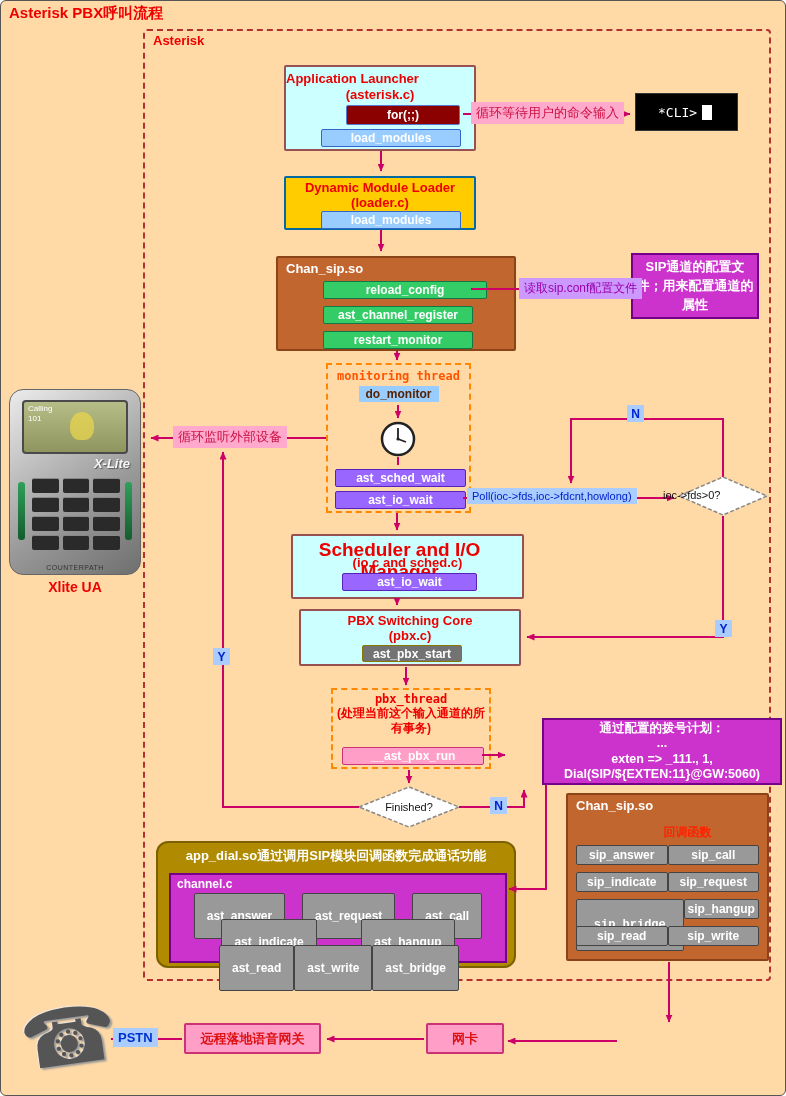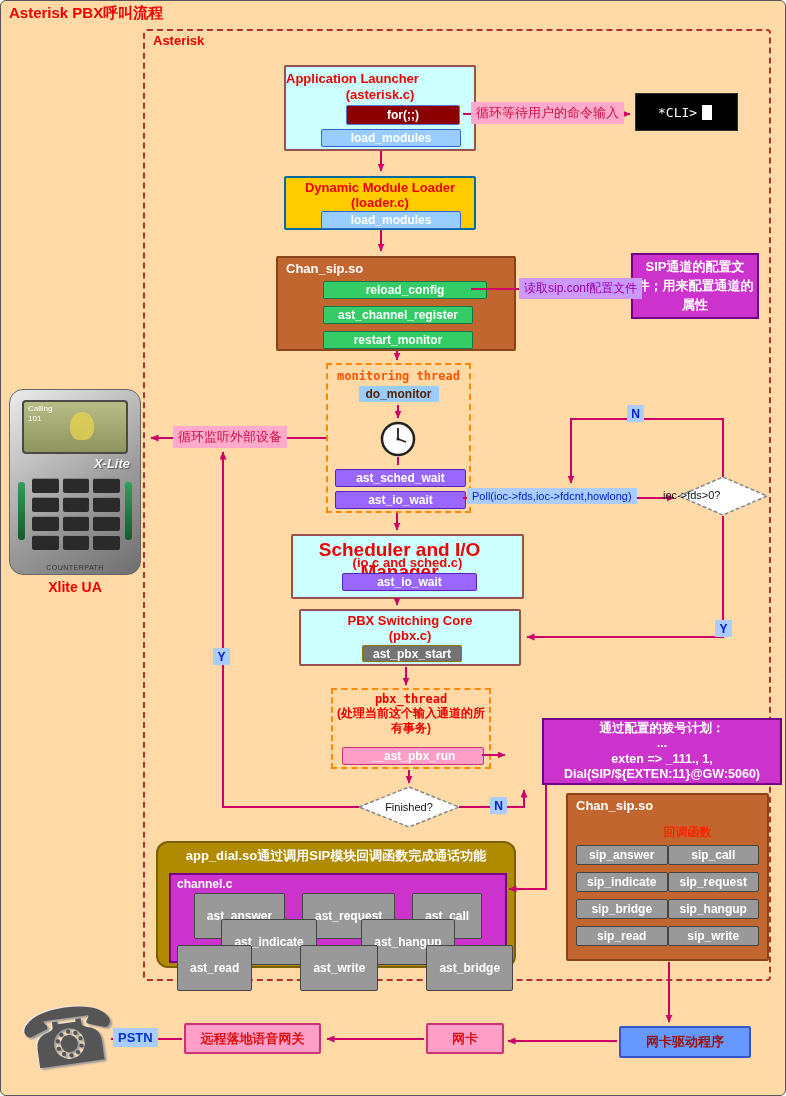--- a/index.html
+++ b/index.html
@@ -131,21 +131,21 @@
     <div class="abs" style="left:40px;right:0;top:29px;text-align:center;color:#FF2200;font-weight:bold;font-size:12px;">回调函数</div>
     <div class="abs" style="left:8px;right:8px;top:50px;display:flex;justify-content:space-between;">
       <div class="btn btn-gray" style="width:90px;padding:0;">sip_answer</div>
       <div class="btn btn-gray" style="width:90px;padding:0;">sip_call</div>
     </div>
     <div class="abs" style="left:8px;right:8px;top:77px;display:flex;justify-content:space-between;">
       <div class="btn btn-gray" style="width:90px;padding:0;">sip_indicate</div>
       <div class="btn btn-gray" style="width:90px;padding:0;">sip_request</div>
     </div>
     <div class="abs" style="left:8px;right:8px;top:104px;display:flex;justify-content:space-between;">
-      <div class="btn btn-gray" style="width:90px;padding:0;">sip_bridge</div>
+      <div class="btn btn-gray" style="width:90px;padding:16px;font-family:Liberation Mono, monospace;">sip_bridge</div>
       <div class="btn btn-gray" style="width:90px;padding:0;">sip_hangup</div>
     </div>
     <div class="abs" style="left:8px;right:8px;top:131px;display:flex;justify-content:space-between;">
       <div class="btn btn-gray" style="width:90px;padding:0;">sip_read</div>
       <div class="btn btn-gray" style="width:90px;padding:0;">sip_write</div>
     </div>
   </div>
 
   <div class="abs" style="left:155px;top:840px;width:360px;height:127px;background:#B08A00;border:2px solid #7A6000;border-radius:12px;">
     <div class="abs" style="left:0;right:0;top:4px;text-align:center;color:#fff;font-weight:bold;font-size:13px;">app_dial.so通过调用SIP模块回调函数完成通话功能</div>
@@ -153,29 +153,28 @@
       <div class="abs" style="left:6px;top:2px;font-size:12px;color:#fff;font-weight:bold;">channel.c</div>
       <div class="abs" style="left:6px;right:6px;top:18px;display:flex;justify-content:space-evenly;">
         <div class="btn btn-gray">ast_answer</div>
         <div class="btn btn-gray">ast_request</div>
         <div class="btn btn-gray">ast_call</div>
       </div>
       <div class="abs" style="left:6px;right:6px;top:44px;display:flex;justify-content:space-evenly;">
         <div class="btn btn-gray">ast_indicate</div>
         <div class="btn btn-gray">ast_hangup</div>
       </div>
-      <div class="abs" style="left:6px;right:4px;top:70px;display:flex;justify-content:space-between;gap:48px;">
+      <div class="abs" style="left:6px;right:4px;top:70px;display:flex;justify-content:center;">
         <div class="btn btn-gray">ast_read</div>
         <div class="btn btn-gray">ast_write</div>
         <div class="btn btn-gray">ast_bridge</div>
       </div>
     </div>
   </div>
 
-  <div class="abs btn" style="left:618px;top:1025px;width:132px;height:32px;background:#6699FF;border:2px solid #3355CC;color:#991111;font-size:13px;">网卡驱动程序</div>
   <div class="abs btn" style="left:425px;top:1022px;width:78px;height:31px;background:#FF9FC8;border:2px solid #CC3377;color:#DD1111;font-size:13px;">网卡</div>
   <div class="abs btn" style="left:183px;top:1022px;width:137px;height:31px;background:#FF9FC8;border:2px solid #CC3377;color:#DD1111;font-size:13px;">远程落地语音网关</div>
 
   <div class="abs" style="left:18px;top:986px;width:100px;height:104px;font-size:78px;color:#555;line-height:100px;text-align:center;text-shadow:2px 2px 2px #999,-1px -1px 1px #eee;transform:rotate(-8deg);">☎</div>
 
   <svg class="abs" style="left:0;top:0;pointer-events:none;" width="786" height="1096" viewBox="0 0 786 1096">
     <defs>
       <marker id="ah" markerWidth="9" markerHeight="7" refX="7.5" refY="3.5" orient="auto" markerUnits="userSpaceOnUse">
         <path d="M0,0 L8,3.5 L0,7 Z" fill="#CC0066"></path>
       </marker>

